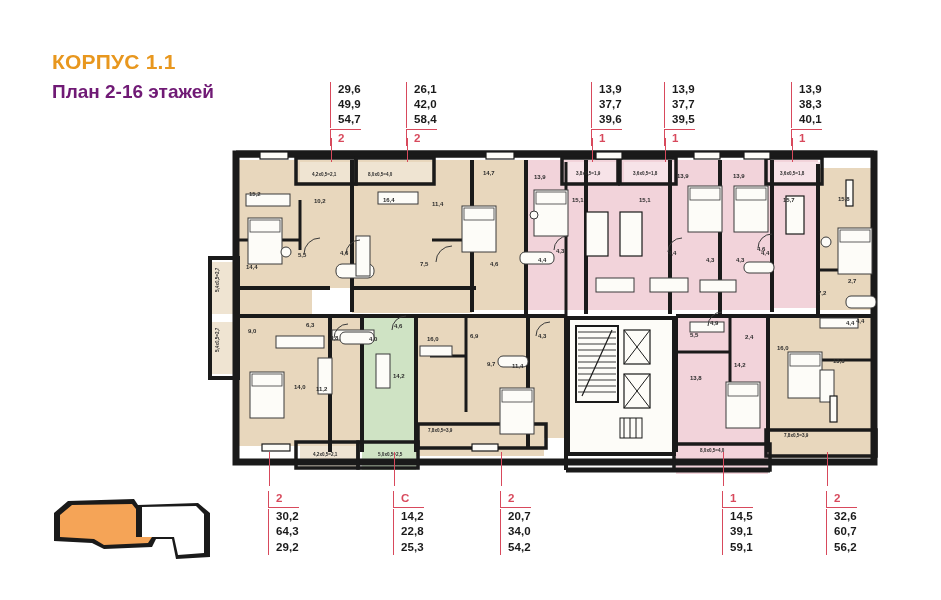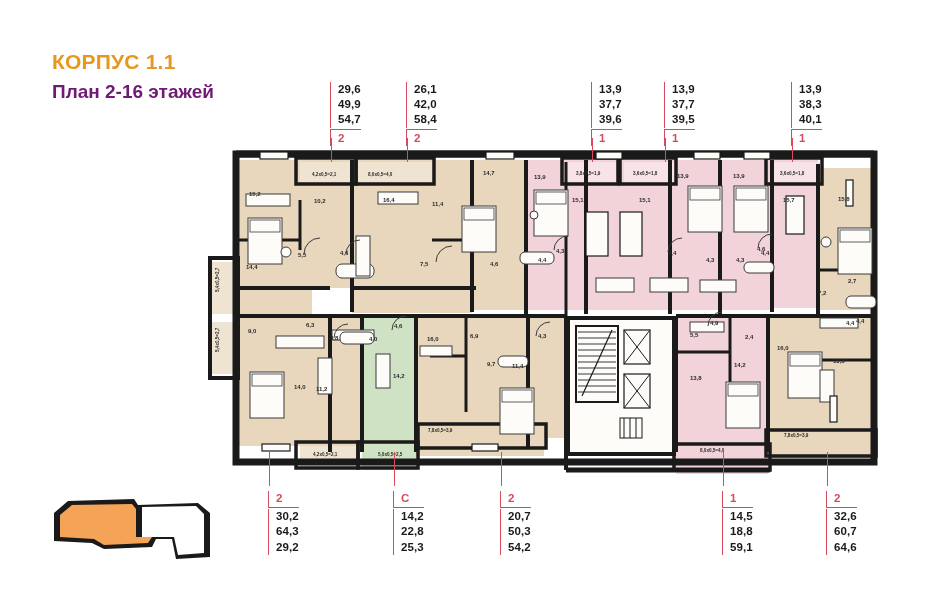--- a/index.html
+++ b/index.html
@@ -370,40 +370,40 @@
         <div>14,2</div>
         <div>22,8</div>
         <div>25,3</div>
       </div>
     </div>
     <div class="leader" style="left: 394px; top: 452px; height: 34px;"></div>
     <div class="callout bottom" style="left: 500px; top: 491px;">
       <div class="badge">2</div>
       <div class="nums">
         <div>20,7</div>
-        <div>50,3</div>
+        <div>34,0</div>
         <div>54,2</div>
       </div>
     </div>
     <div class="leader" style="left: 501px; top: 452px; height: 34px;"></div>
     <div class="callout bottom" style="left: 722px; top: 491px;">
       <div class="badge">1</div>
       <div class="nums">
         <div>14,5</div>
-        <div>18,8</div>
+        <div>39,1</div>
         <div>59,1</div>
       </div>
     </div>
     <div class="leader" style="left: 723px; top: 452px; height: 34px;"></div>
     <div class="callout bottom" style="left: 826px; top: 491px;">
       <div class="badge">2</div>
       <div class="nums">
         <div>32,6</div>
         <div>60,7</div>
-        <div>64,6</div>
+        <div>56,2</div>
       </div>
     </div>
     <div class="leader" style="left: 827px; top: 452px; height: 34px;"></div>
   </div>
 
 <div id="key-plan">
   <svg width="175" height="78" viewBox="0 0 175 78" xmlns="http://www.w3.org/2000/svg">
     <path d="M6 26 L20 14 L86 12 L90 18 L150 16 L162 26 L162 70 L128 72 L124 52 L108 52 L104 60 L56 62 L44 56 L6 54 Z" fill="#1a1a1a"></path>
     <path d="M12 28 L24 18 L84 17 L88 22 L88 50 L104 50 L100 56 L56 58 L46 52 L12 50 Z" fill="#f5a457"></path>
     <path d="M94 20 L148 19 L156 27 L156 66 L130 68 L126 50 L94 50 Z" fill="#ffffff"></path>

